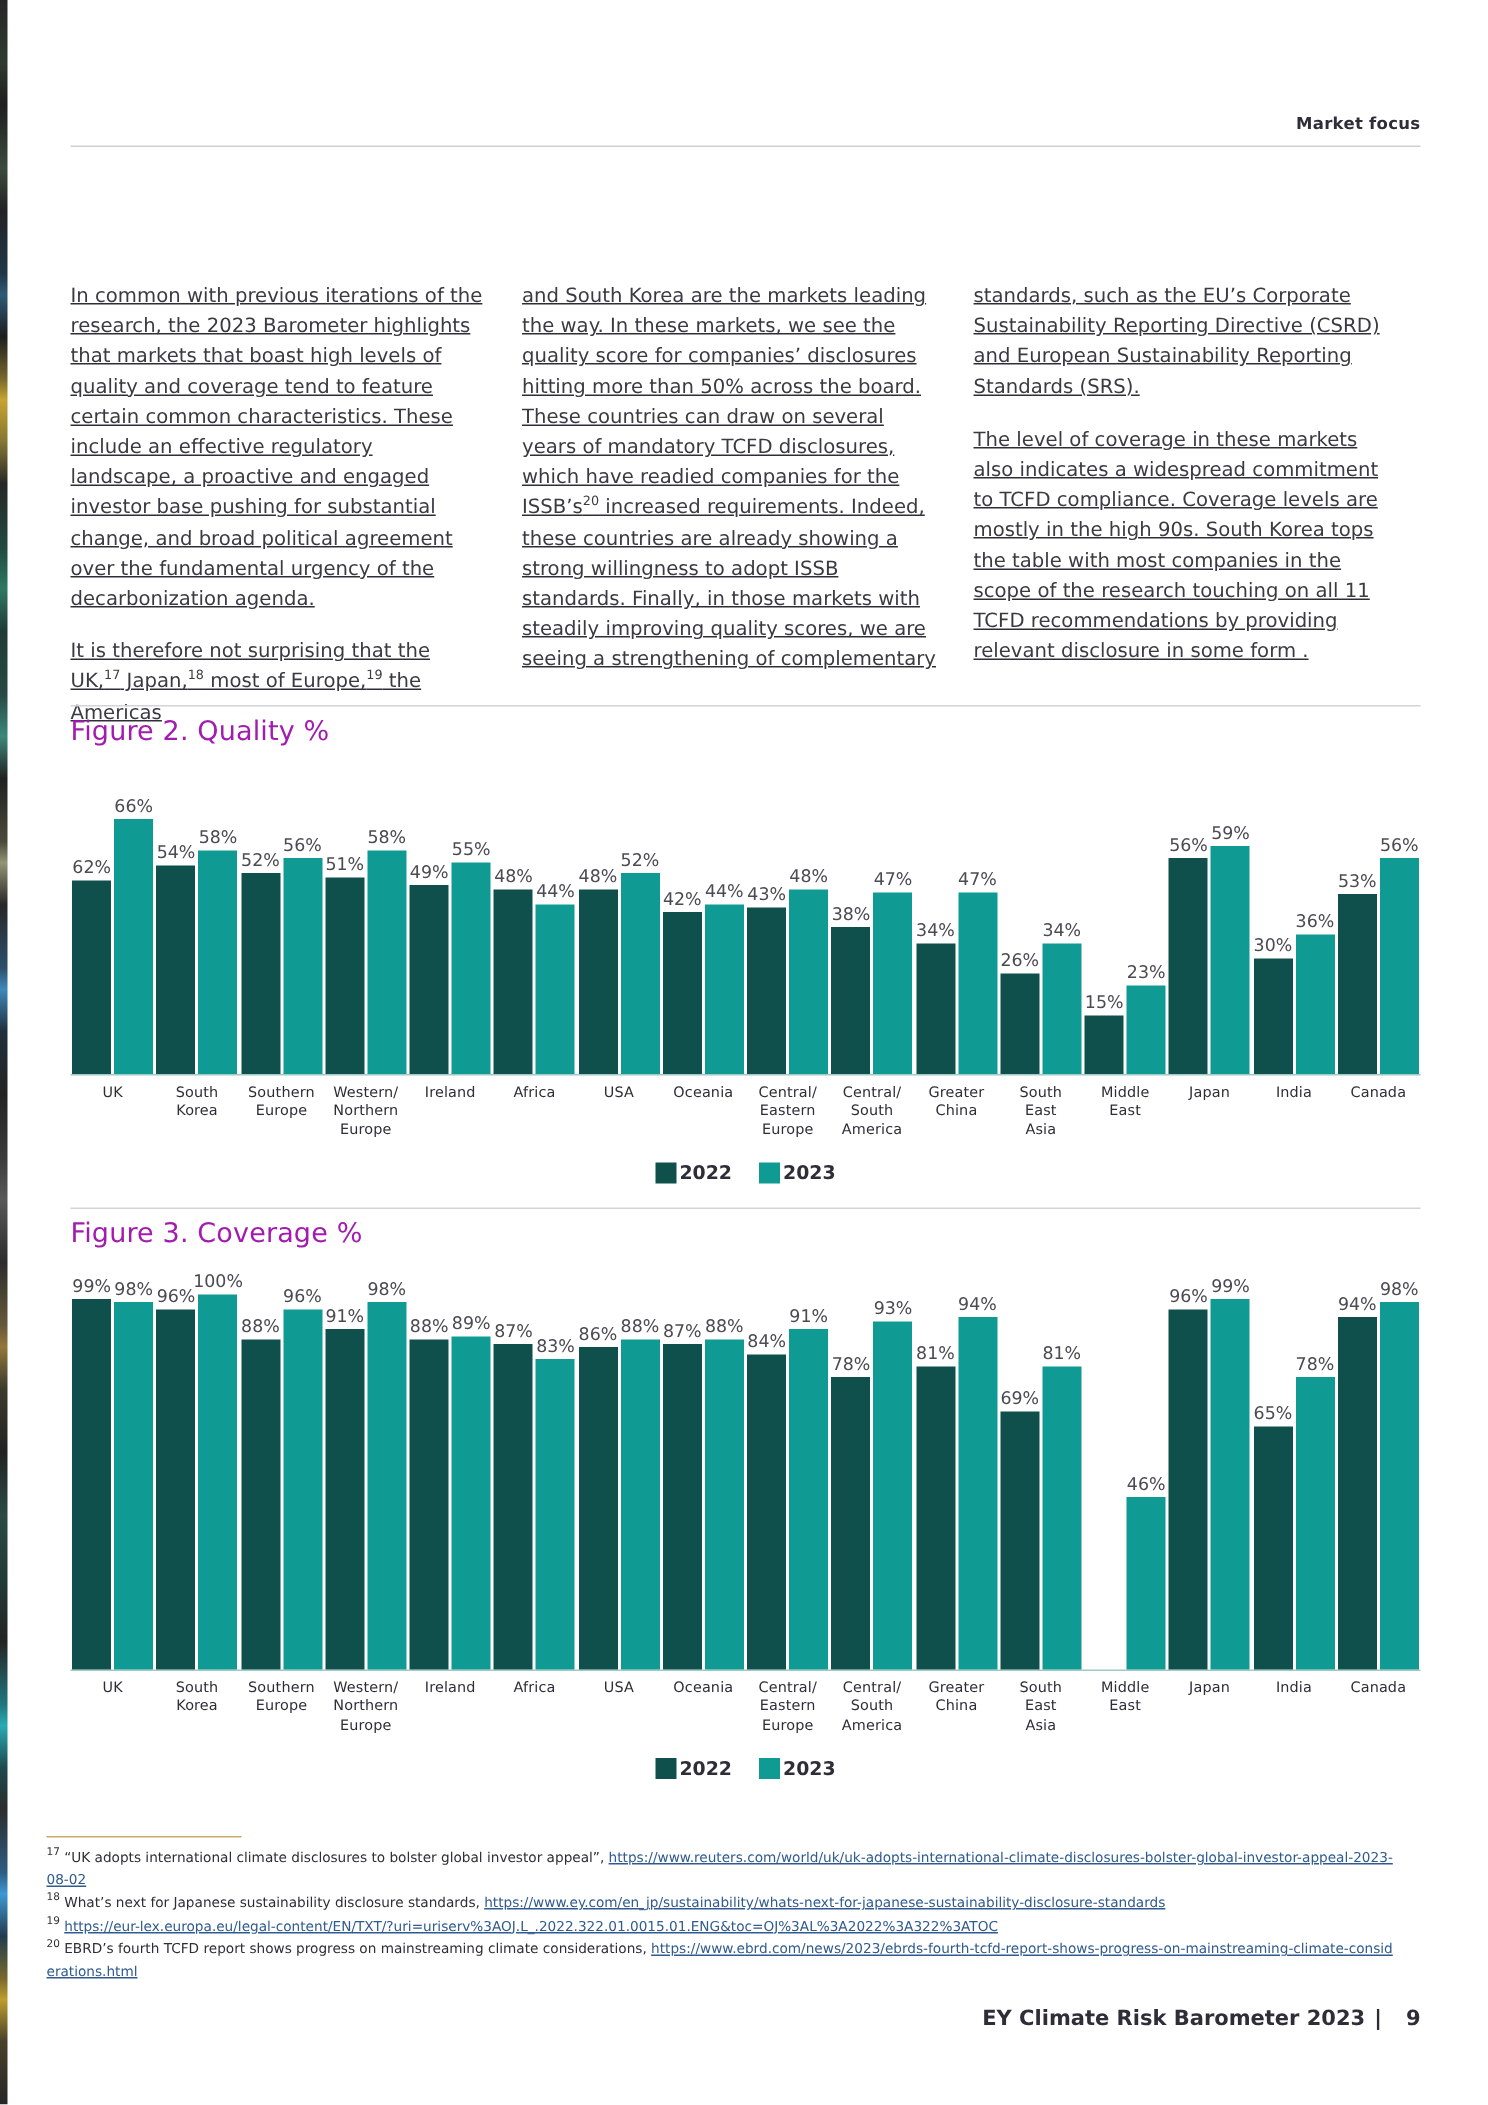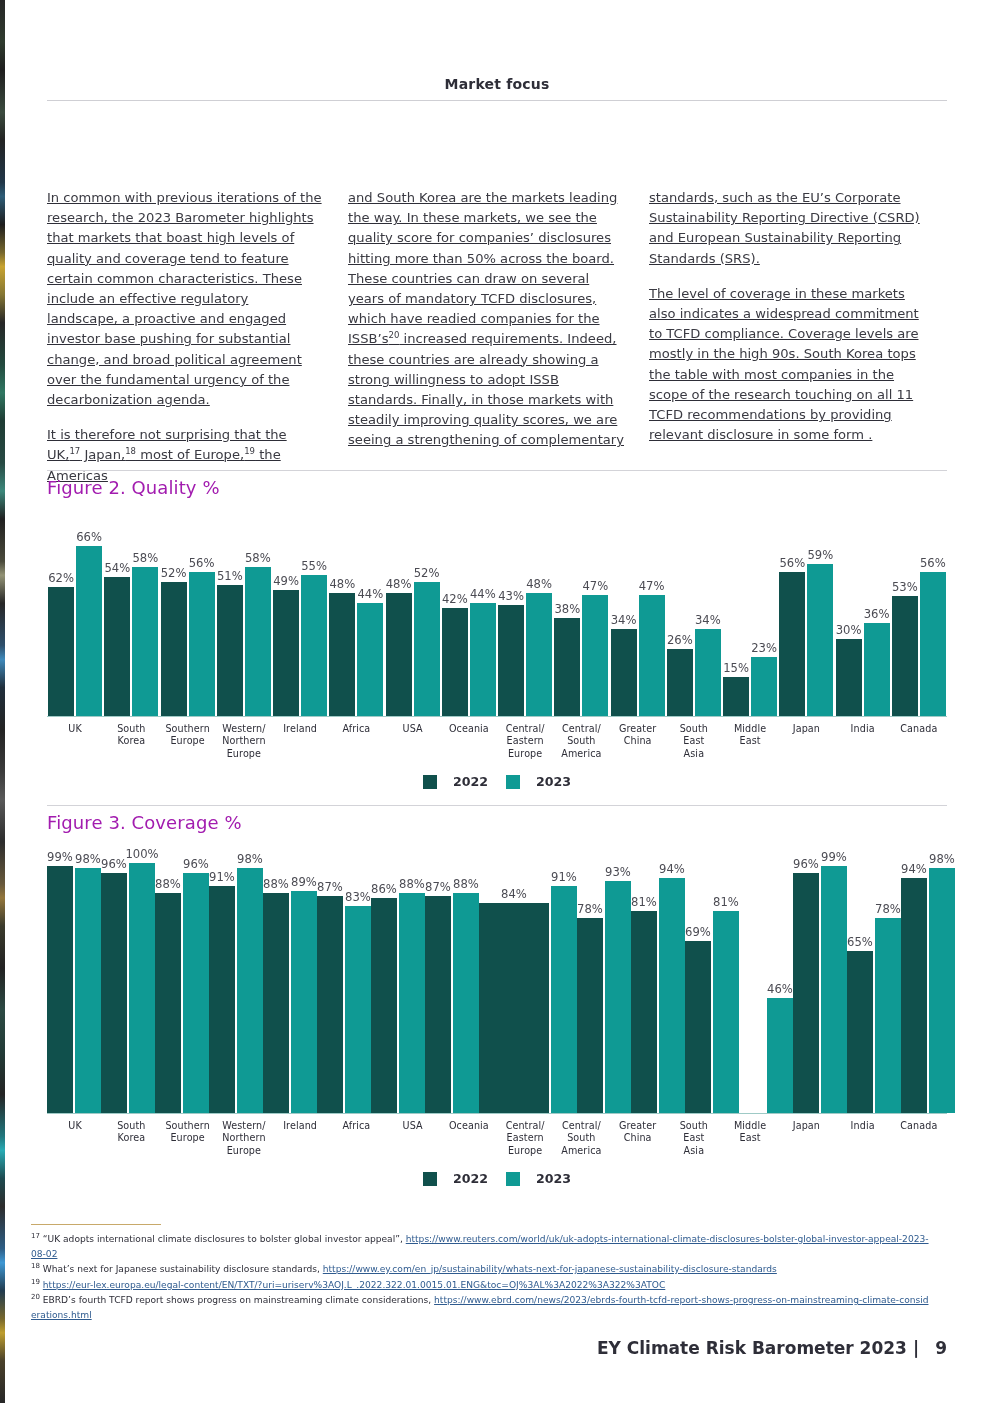--- a/index.html
+++ b/index.html
@@ -26,21 +26,21 @@
       #2a2a1a 66%, #0f0f0f 69%, #1a3a33 72%, #0f2a25 75%, #111111 78%,
       #0d6b72 81%, #16a3ad 82%, #0a3a40 84%, #1a1a1a 86%, #1b4f7a 89%,
       #2e8fd0 90%, #0e2a3f 92%, #6b5a1a 94%, #b8951c 95%, #3a3018 97%,
       #141414 100%);
     opacity:.92;
   }
 
   
   .hdr{position:absolute;left:47px;top:76px;width:900px;}
   .hdr-title{
-    text-align:center;font-weight:bold;font-size:14px;letter-spacing:.2px;
+    text-align:right;font-weight:bold;font-size:11px;letter-spacing:.2px;
     color:#2e2e38;
   }
   .hdr-rule{margin-top:8px;border-top:1px solid #cfcfd4;width:900px;}
 
   
   .cols{position:absolute;left:47px;top:188px;width:900px;
         display:flex;gap:25px;text-decoration:underline;}
   .col{width:276px;}
   .col p{
     margin:0 0 15px 0;
@@ -71,34 +71,34 @@
   }
   .b2022{background:#10504c;}
   .b2023{background:#0f9a94;}
 
   .xlabels{display:flex;width:900px;margin-top:6px;}
   .xl{flex:1 1 0;text-align:center;font-size:9.6px;line-height:12.4px;
       color:#2e2e38;letter-spacing:.1px;}
 
   .legend{display:flex;justify-content:center;align-items:center;gap:18px;
           margin-top:14px;width:900px;}
-  .lg{display:flex;align-items:center;gap:16px;}
+  .lg{display:flex;align-items:center;gap:2px;}
   .sw{width:14px;height:14px;display:inline-block;}
   .lgt{font-size:12.6px;font-weight:bold;color:#2e2e38;}
 
   
   .fn{position:absolute;left:31px;top:1224px;width:900px;}
   .fn-rule{border-top:1px solid #c8a96a;width:130px;margin-bottom:7px;}
   .fn-item{font-size:9.1px;line-height:14.5px;color:#2e2e38;margin-bottom:1px;}
   .fn-item sup{font-size:7px;}
   .lnk{color:#2f5b8f;text-decoration:underline;word-break:break-all;}
 
   
   .ftr{position:absolute;left:47px;top:1338px;width:900px;text-align:right;
-       font-size:17px;font-weight:bold;color:#2e2e38;}
+       font-size:14px;font-weight:bold;color:#2e2e38;}
   .ftr .pg{display:inline-block;margin-left:16px;}
   .ftr .bar-sep{display:inline-block;margin-left:6px;}
 </style>
 </head>
 <body>
 
 <div class="page">
 
   <div class="edge-strip"></div>
 
@@ -371,21 +371,21 @@
           </div>
           <div class="grp">
             <div class="bar b2022" style="height: 217.5px;">
               <span class="lbl">87%</span>
             </div>
             <div class="bar b2023" style="height: 220px;">
               <span class="lbl">88%</span>
             </div>
           </div>
           <div class="grp">
-            <div class="bar b2022" style="height: 210px; padding-left: 44px;">
+            <div class="bar b2022" style="height: 210px;">
               <span class="lbl">84%</span>
             </div>
             <div class="bar b2023" style="height: 227.5px;">
               <span class="lbl">91%</span>
             </div>
           </div>
           <div class="grp">
             <div class="bar b2022" style="height: 195px;">
               <span class="lbl">78%</span>
             </div>

